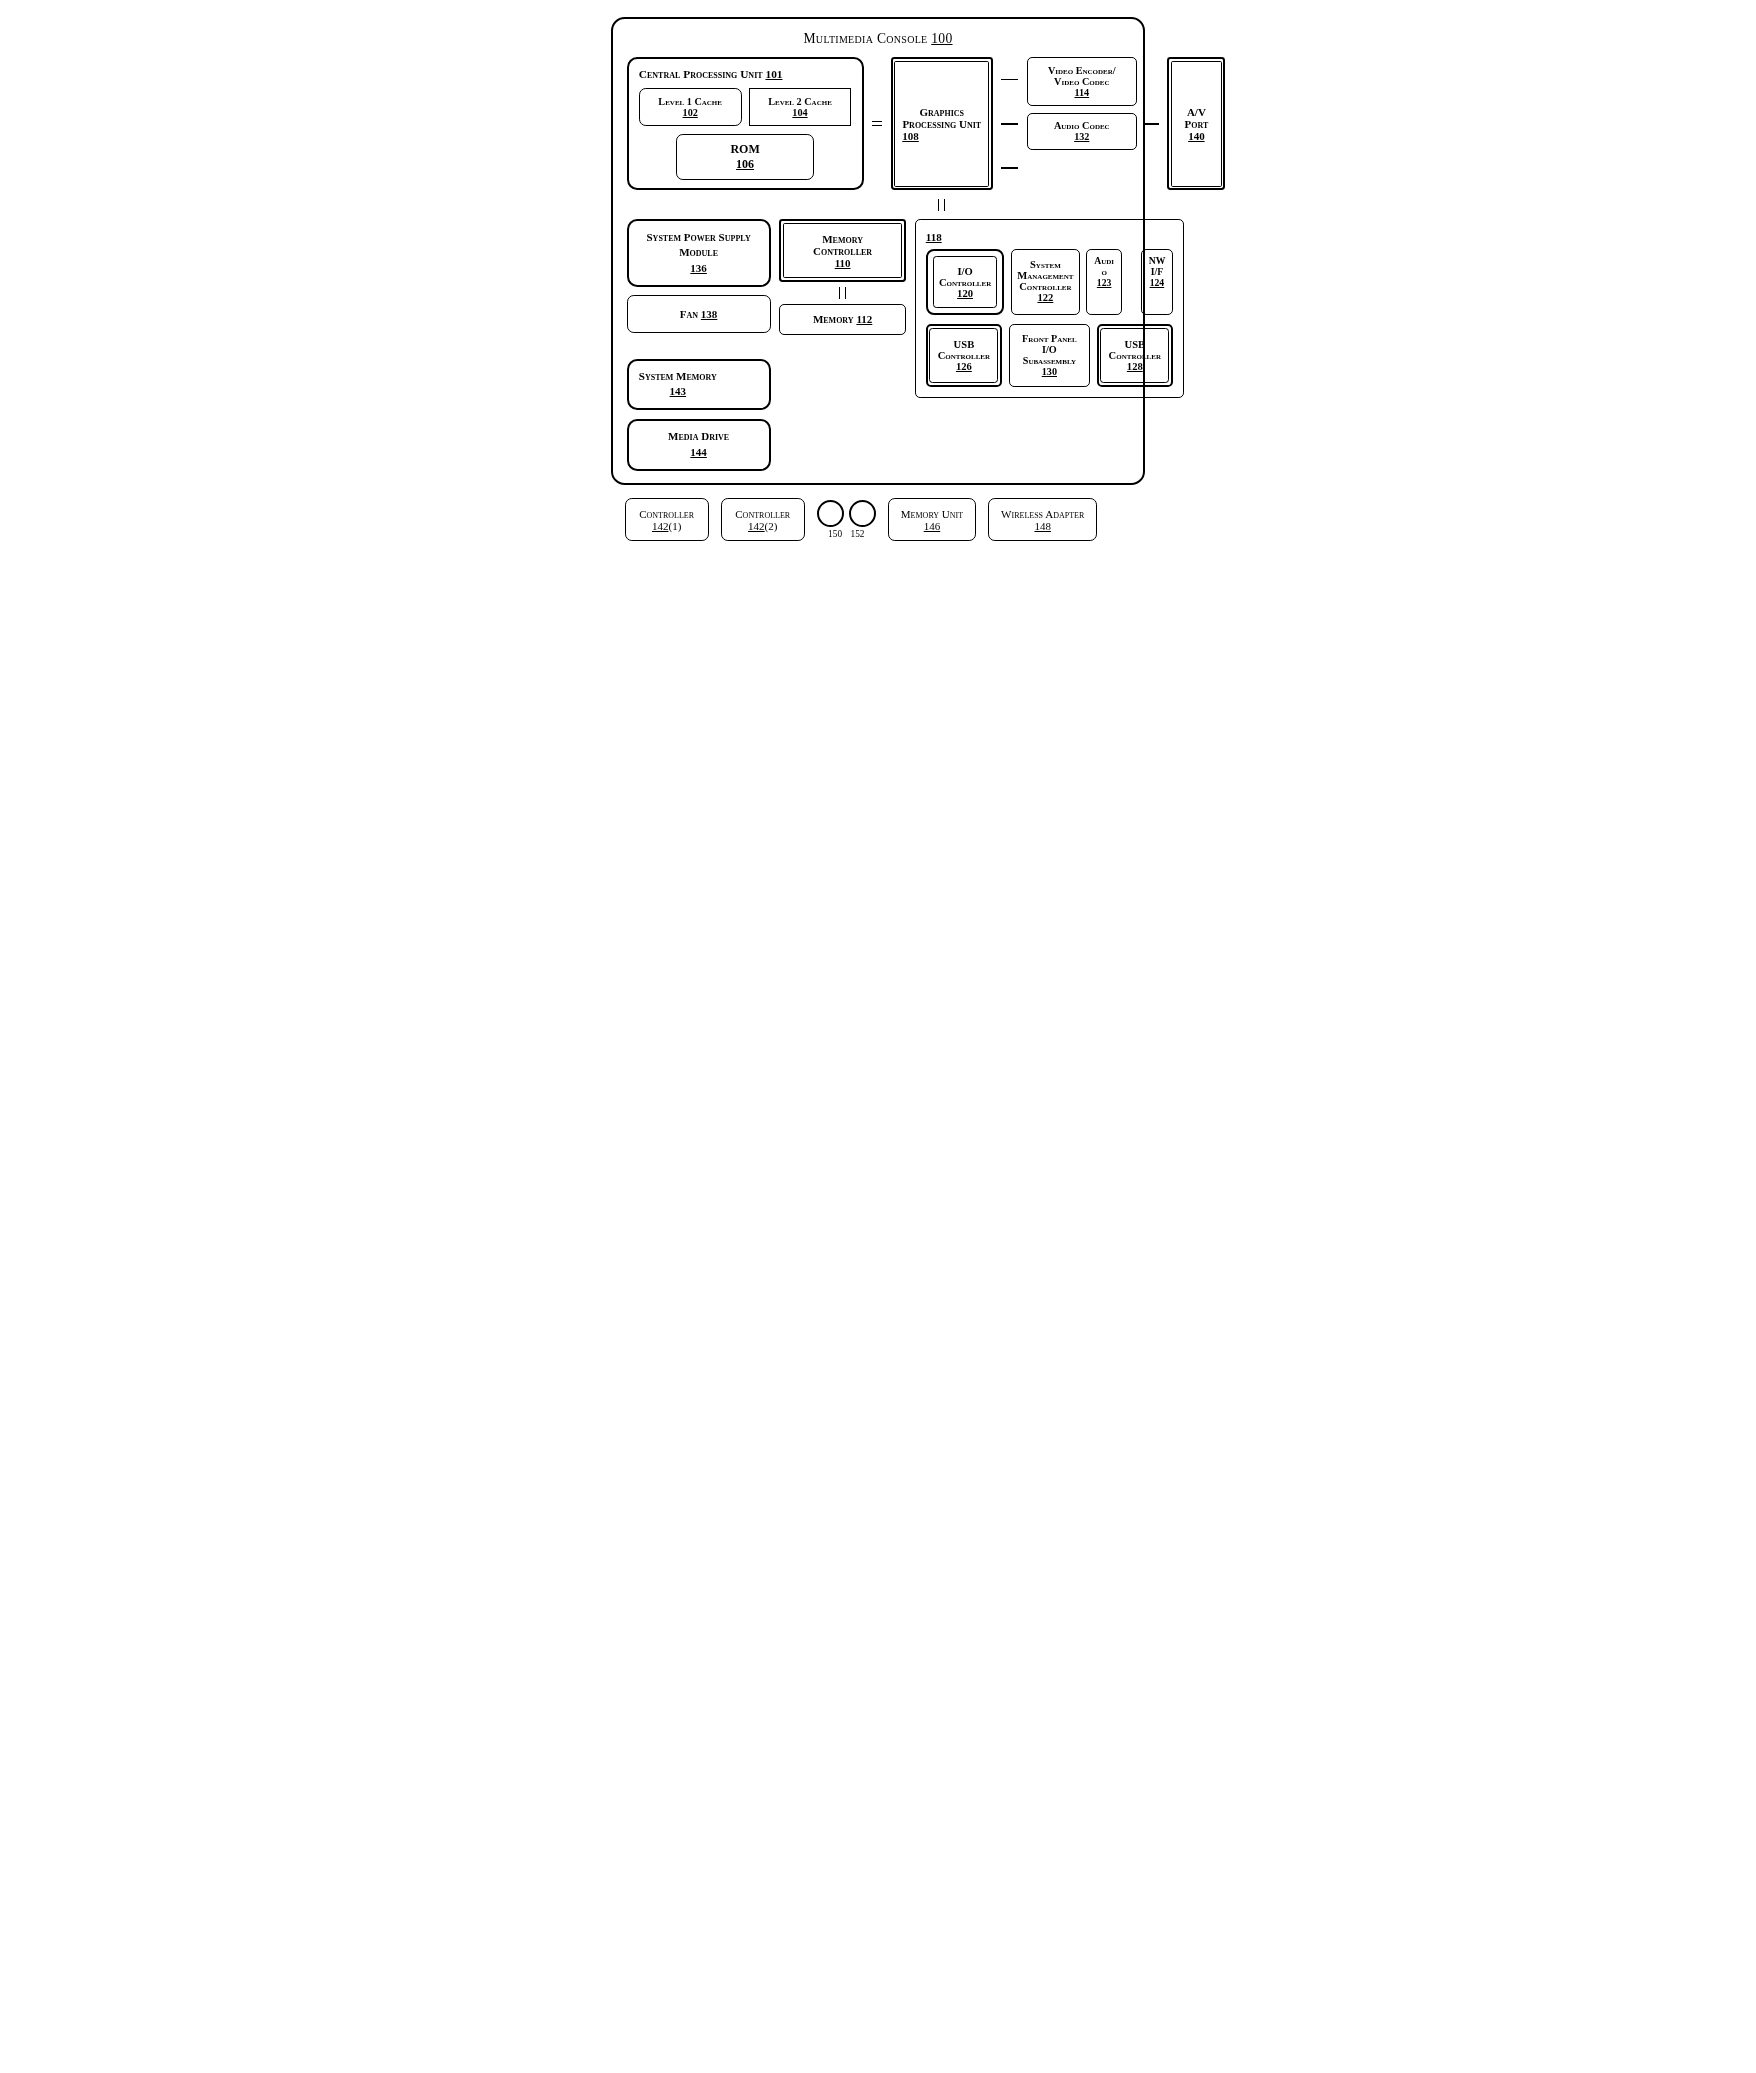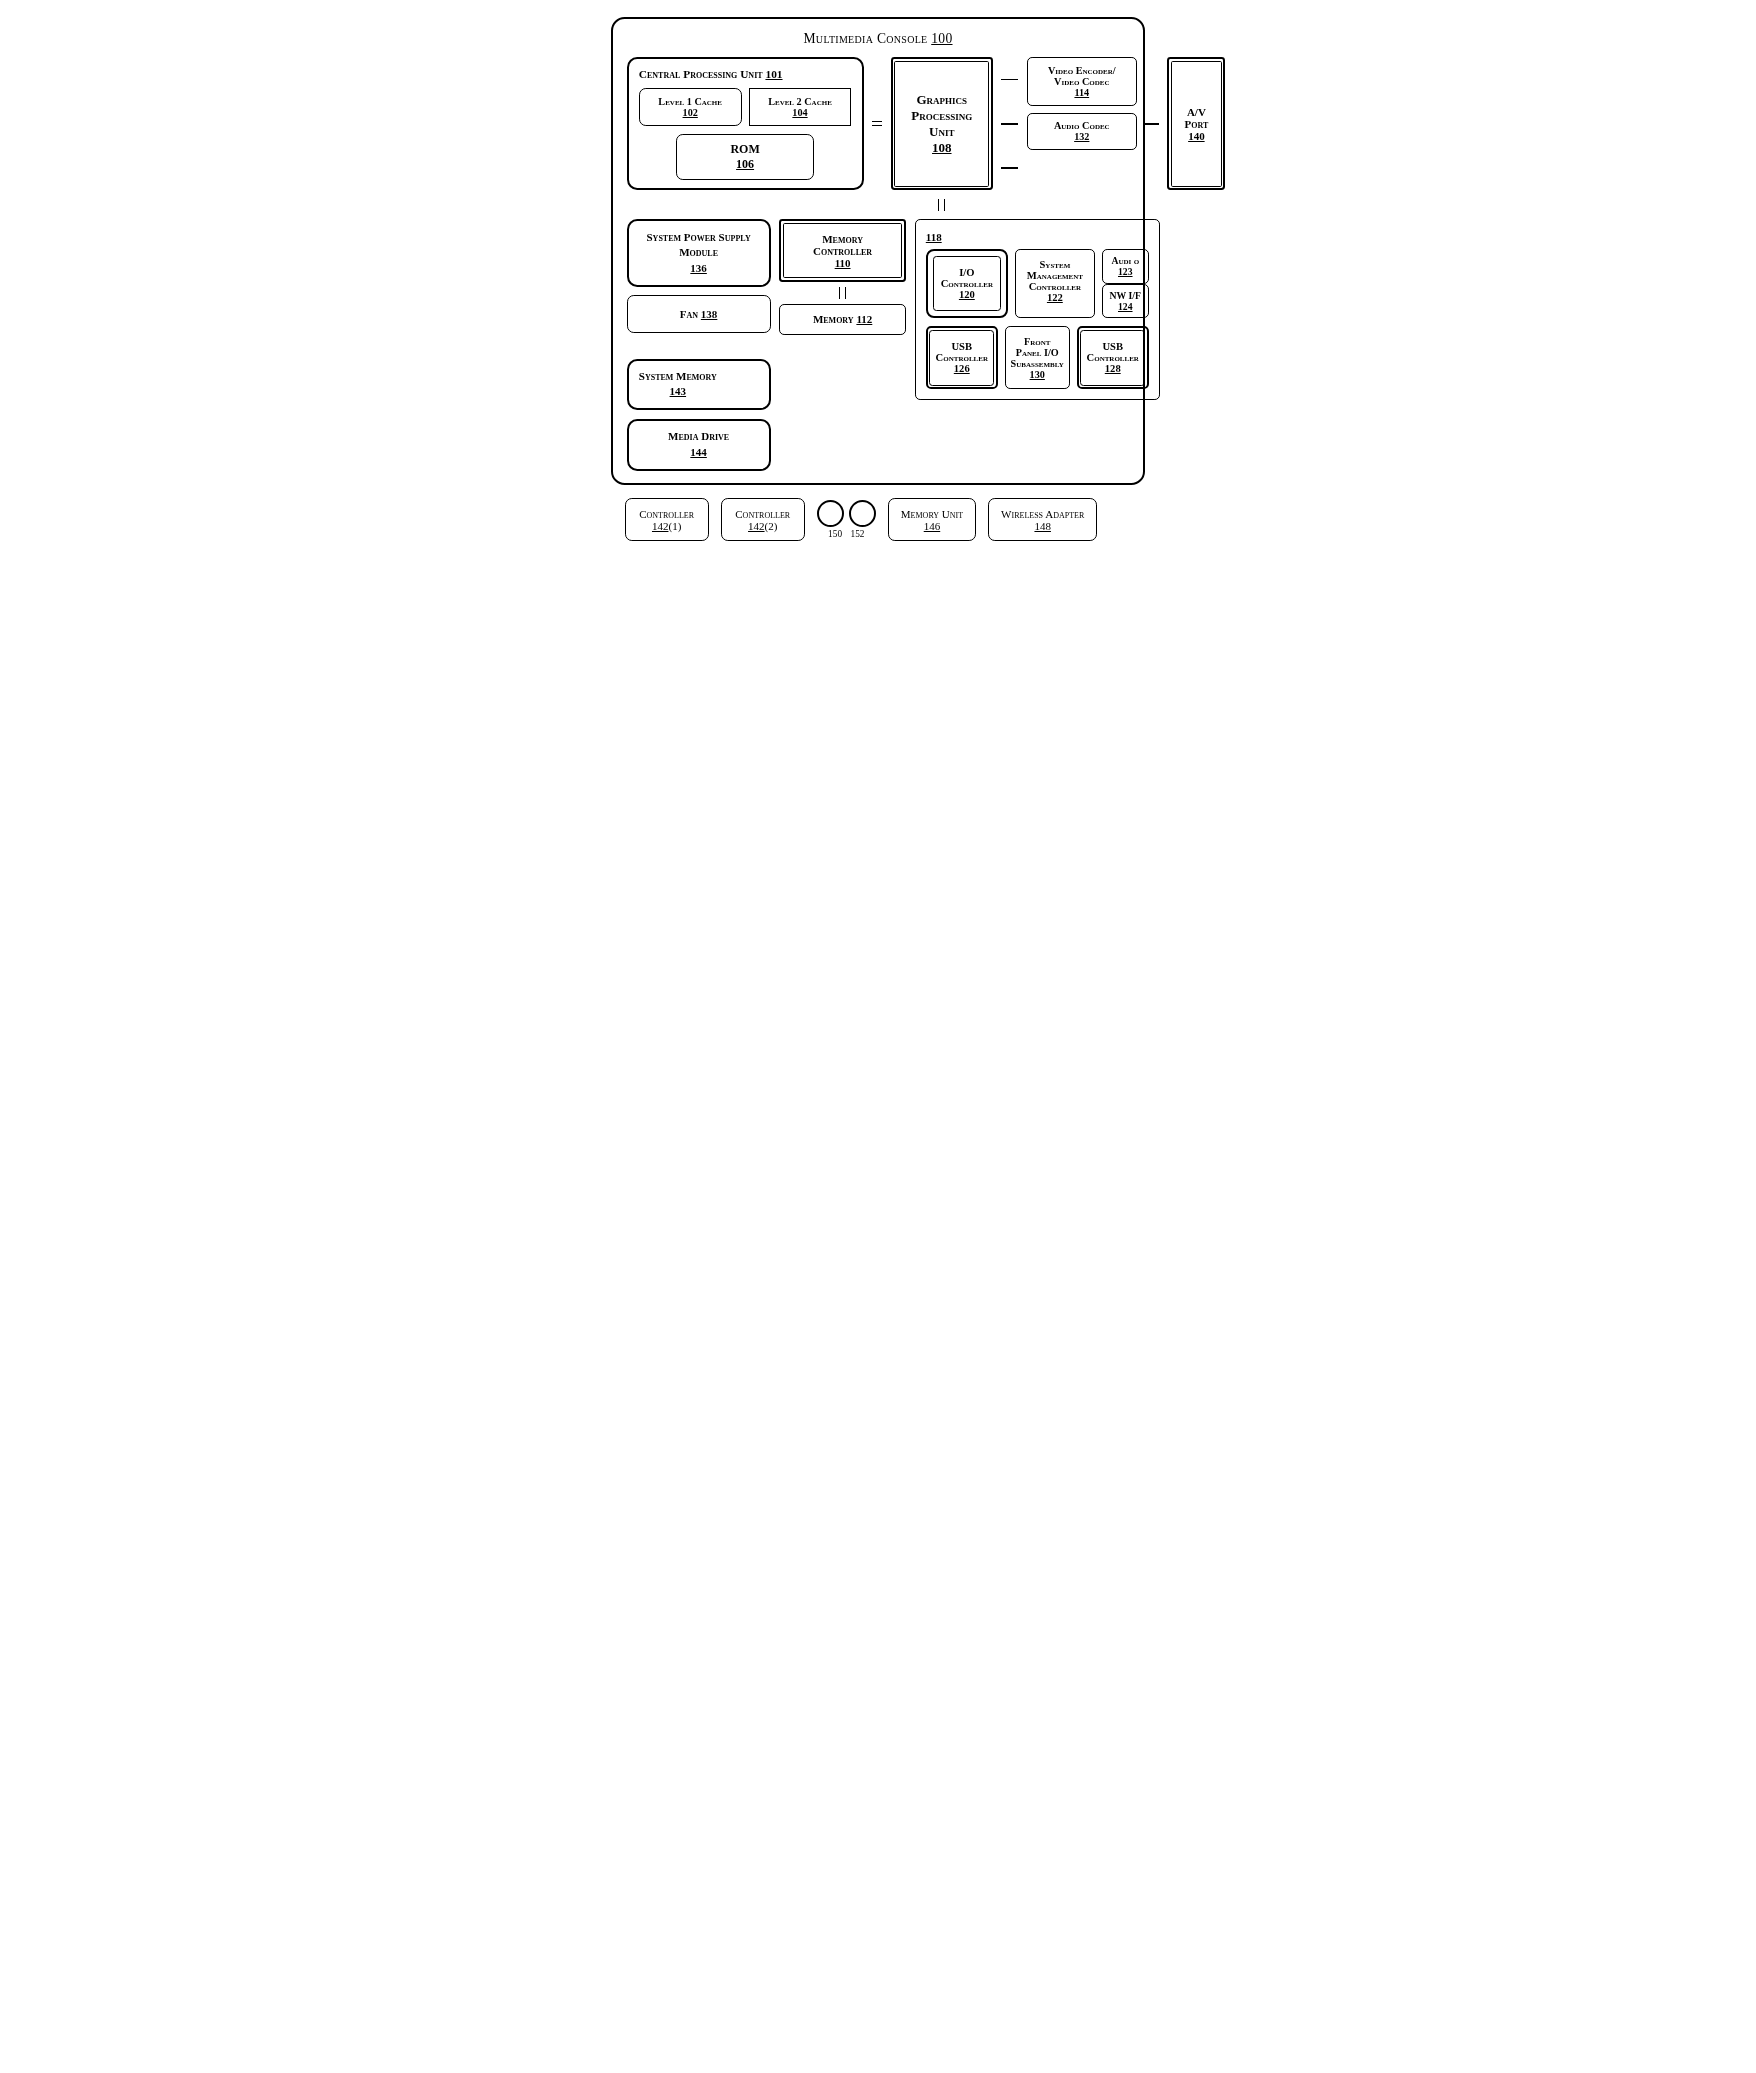--- a/index.html
+++ b/index.html
@@ -102,21 +102,21 @@
               <div class="underline">106</div>
             </div>
           </div>
         </div>
 
         <div style="display:flex; align-items:center; width:10.2px; flex-shrink:0;">
           <div style="width:10.2px; height:5.1px; border-top:1.7px solid #000; border-bottom:1.7px solid #000; background:transparent;"></div>
         </div>
 
         <div style="border:2.5px solid #000; border-radius:3.4px; padding:1.7px; flex-shrink:0; width:102px;">
-          <div style="border:1.7px solid #000; border-radius:1.7px; padding:12px 6.8px; text-align:center; font-size:13px; font-variant:small-caps; height:100%; display:flex; align-items:center; justify-content:center; flex-direction:column;">
+          <div style="border:1.7px solid #000; border-radius:1.7px; padding:12px 6.8px; text-align:center; font-size:11px; font-variant:small-caps; height:100%; display:flex; align-items:flex-start; justify-content:center; flex-direction:column;">
             <div>Graphics Processing Unit</div>
             <div class="underline">108</div>
           </div>
         </div>
 
         <div style="display:flex; flex-direction:column; justify-content:space-around; width:17px; flex-shrink:0;">
           <div style="height:1.7px; background:#000; width:17px;"></div>
           <div style="height:1.7px; background:#000; width:17px;"></div>
           <div style="height:1.7px; background:#000; width:17px;"></div>
         </div>
@@ -221,21 +221,21 @@
                 <div>I/O Controller</div>
                 <div class="underline">120</div>
               </div>
             </div>
 
             <div class="box" style="flex:1.2; padding:8.5px 5.1px; font-size:10.6px;">
               <div>System Management Controller</div>
               <div class="underline">122</div>
             </div>
 
-            <div style="display:flex; flex-direction:column; gap:0;">
+            <div style="display:flex; gap:19px;">
               <div class="box" style="padding:5.1px 6.8px; font-size:9.7px;">
                 <div>Audi o</div>
                 <div class="underline">123</div>
               </div>
               <div class="box" style="padding:5.1px 6.8px; font-size:9.7px;">
                 <div>NW I/F</div>
                 <div class="underline">124</div>
               </div>
             </div>
 

